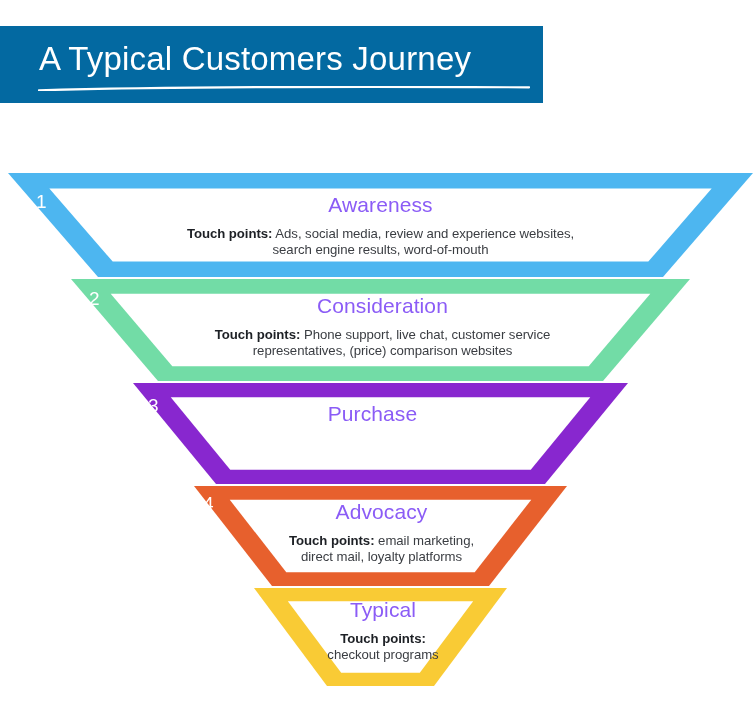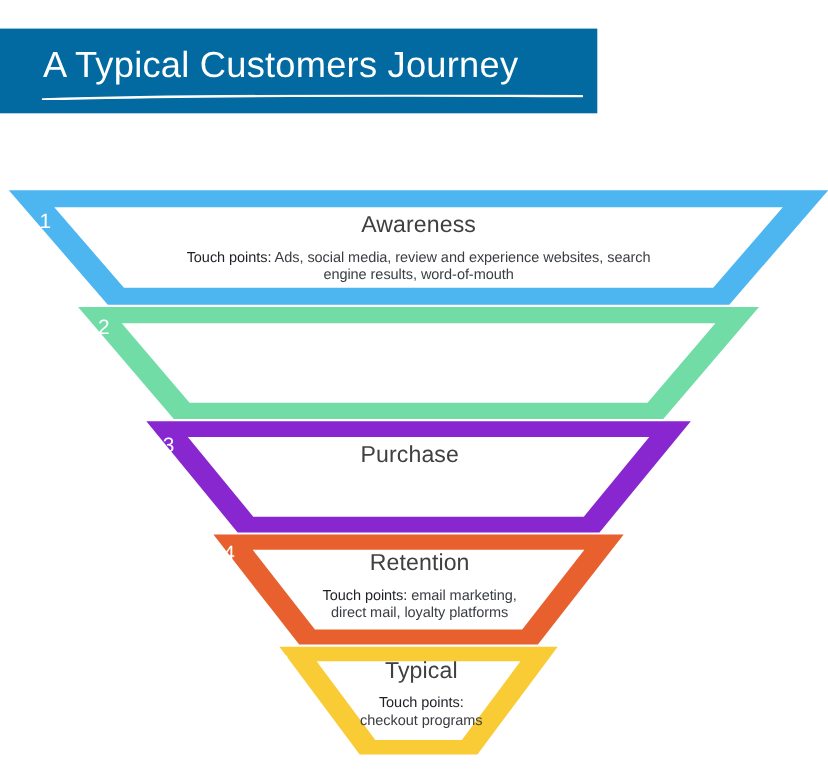--- a/index.html
+++ b/index.html
@@ -66,35 +66,35 @@
 
   
   .stage-text {
     position: absolute;
     text-align: center;
     box-sizing: border-box;
   }
   .stage-title {
     font-size: 21px;
     font-weight: 400;
-    color: #404040;
+    color: #8b5cf6;
     letter-spacing: 0.1px;
     line-height: 1.12;
     font-family: "Liberation Sans", "DejaVu Sans", sans-serif;
   }
   .stage-desc {
     margin-top: 9px;
     font-size: 13.2px;
     color: #3a3d42;
     line-height: 1.24;
     letter-spacing: -0.05px;
     font-family: "Liberation Sans", "DejaVu Sans", sans-serif;
   }
   .stage-desc .tp-label {
-    font-weight: normal;
+    font-weight: bold;
     color: #1d2025;
     margin-top: 12px;
   }
 
   
   .stage-number {
     position: absolute;
     color: #ffffff;
     font-size: 19px;
     font-weight: 400;
@@ -131,29 +131,35 @@
 
   <div class="stage-number" style="left:36px; top:192px;">1</div>
   <div class="stage-text" style="left:168px; top:193px; width:425px;">
     <div class="stage-title">Awareness</div>
     <div class="stage-desc">
       <span class="tp-label">Touch points:</span><span> Ads, social media, review and experience websites, search engine results, word-of-mouth</span>
     </div>
   </div>
 
   <div class="stage-number" style="left:89px; top:289px;">2</div>
+  <div class="stage-text" style="left:190px; top:294px; width:385px;">
+    <div class="stage-title">Consideration</div>
+    <div class="stage-desc">
+      <span class="tp-label">Touch points:</span><span> Phone support, live chat, customer service representatives, (price) comparison websites</span>
+    </div>
+  </div>
 
   <div class="stage-number" style="left:148px; top:396px;">3</div>
   <div class="stage-text" style="left:210px; top:402px; width:325px;">
     <div class="stage-title">Purchase</div>
   </div>
 
   <div class="stage-number" style="left:203px; top:494px;">4</div>
   <div class="stage-text" style="left:279px; top:500px; width:205px;">
-    <div class="stage-title">Retention</div>
+    <div class="stage-title">Advocacy</div>
     <div class="stage-desc">
       <span class="tp-label">Touch points:</span><span> email marketing, direct mail, loyalty platforms</span>
     </div>
   </div>
 
   <div class="stage-number" style="left:252px; top:594px;">5</div>
   <div class="stage-text" style="left:309px; top:598px; width:148px;">
     <div class="stage-title">Typical</div>
     <div class="stage-desc">
       <span class="tp-label">Touch points:</span><br><span> checkout programs</span>

